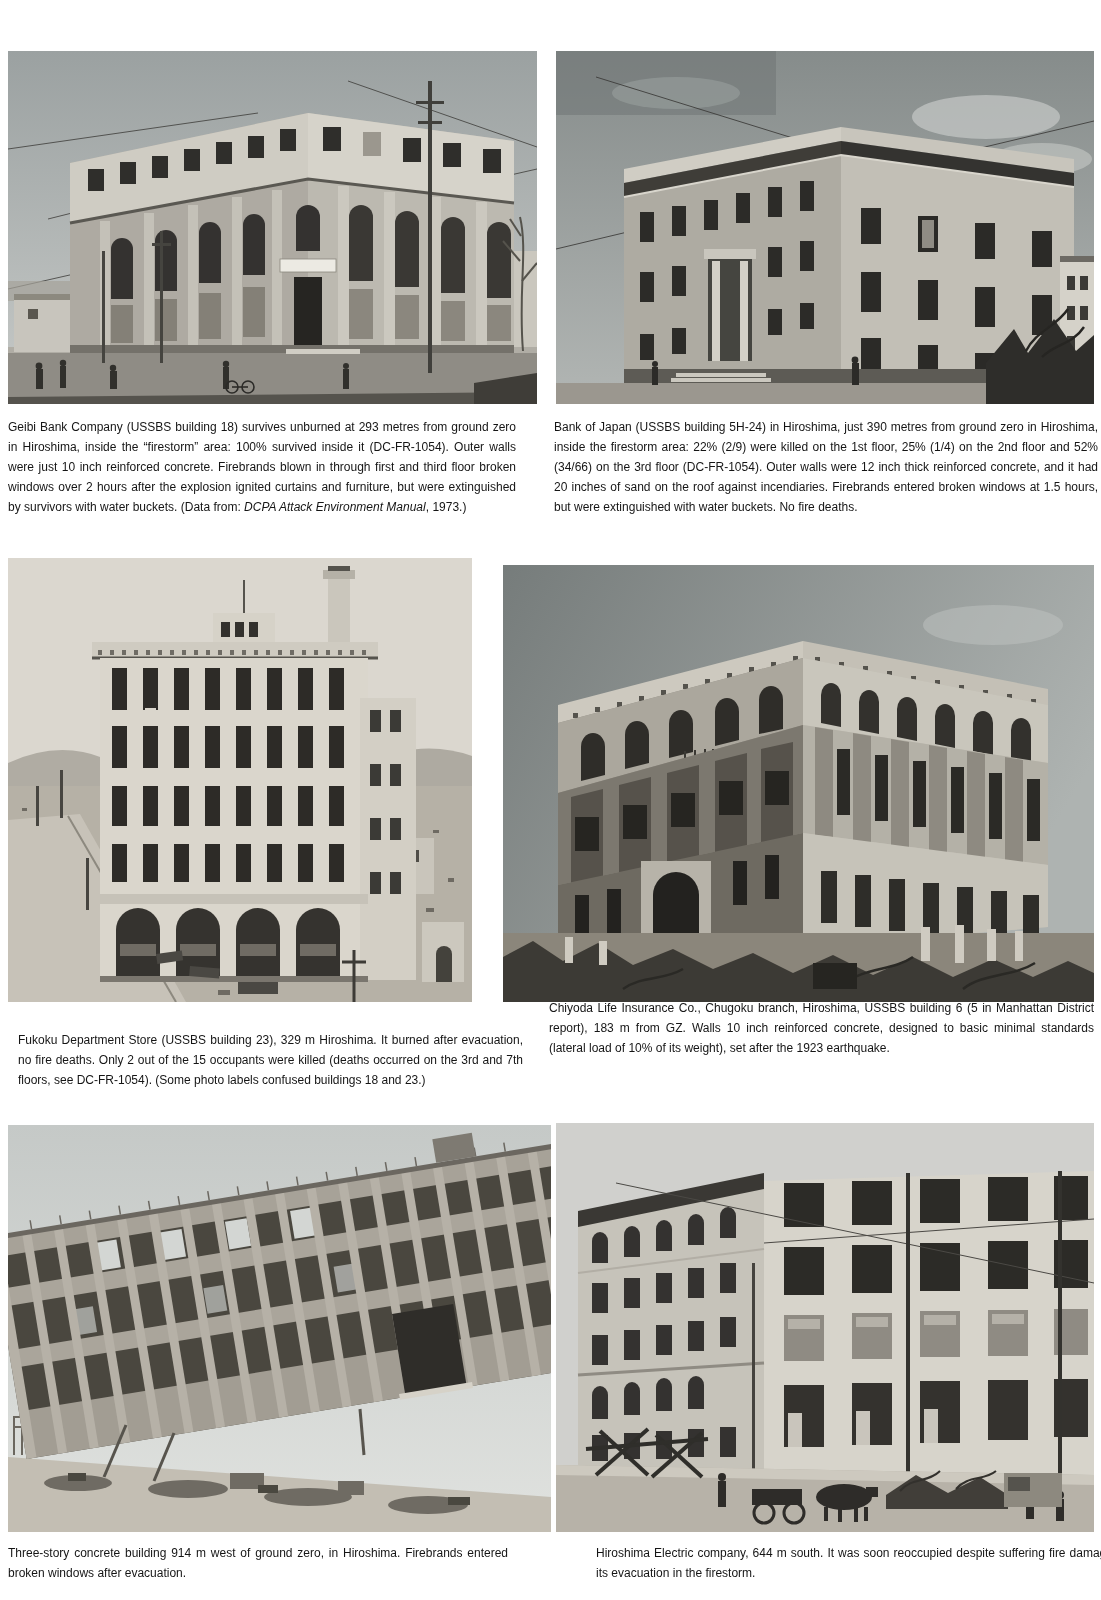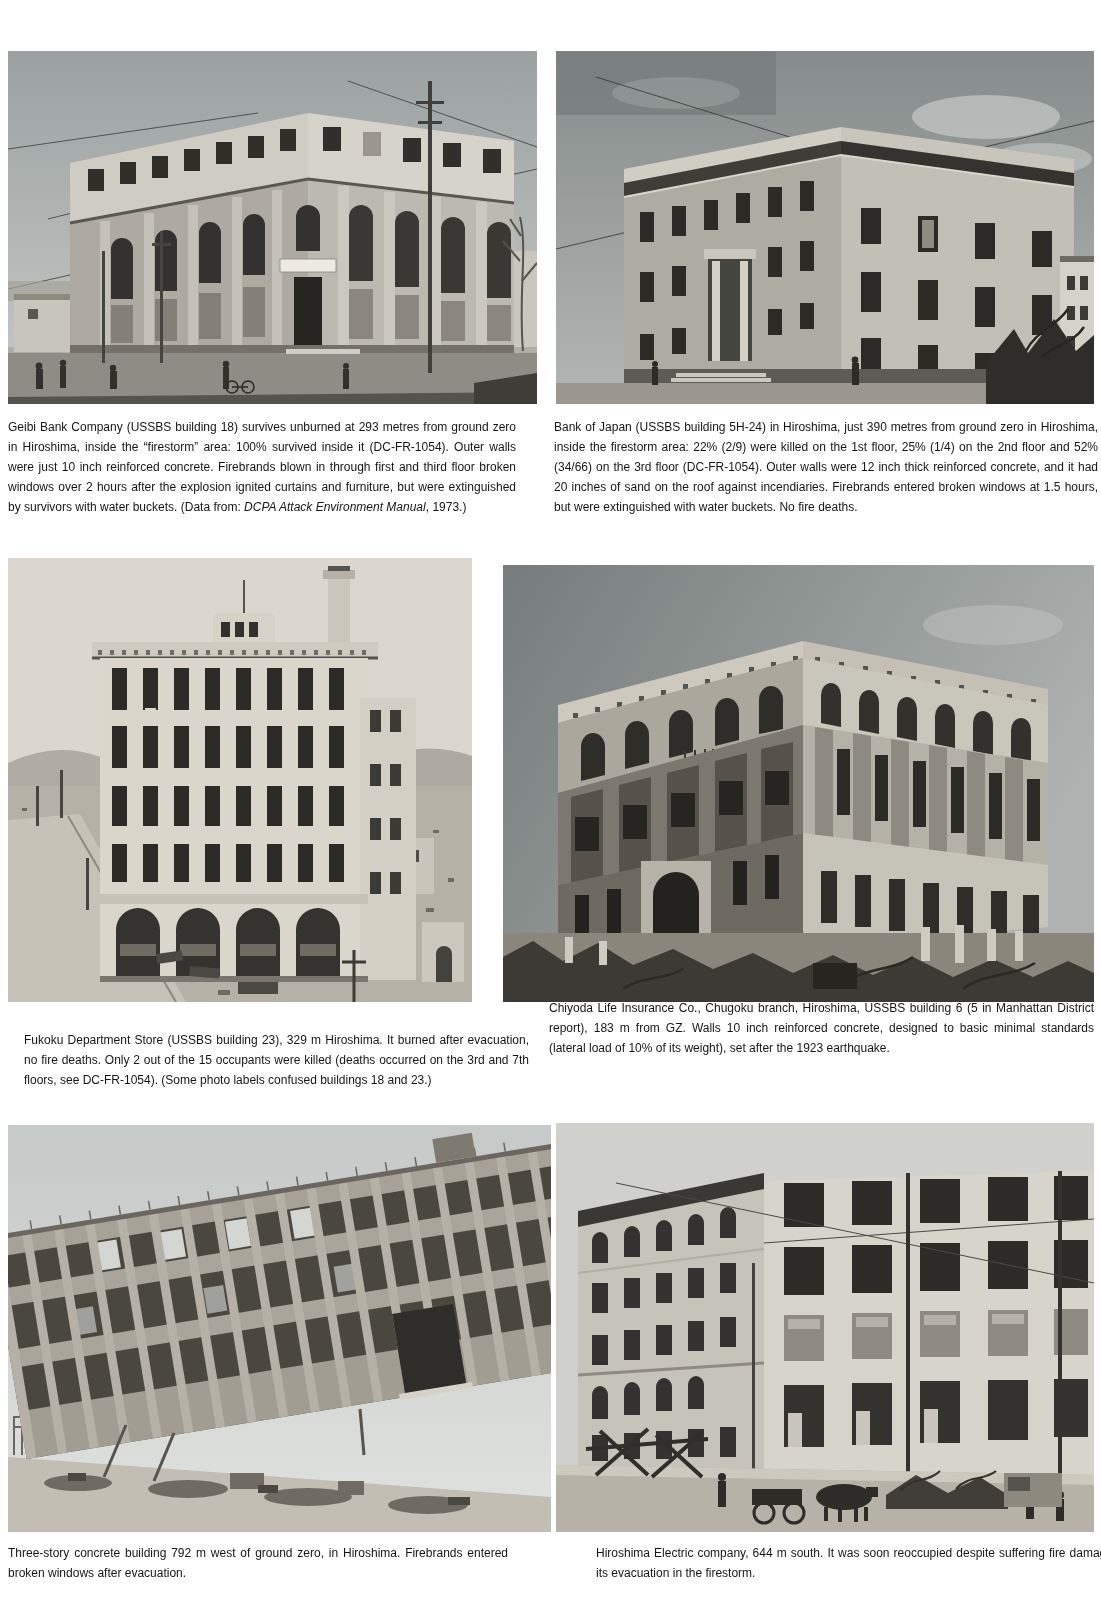--- a/index.html
+++ b/index.html
@@ -37,21 +37,21 @@
   
   #p1{left:8px;  top:51px;   width:529px; height:353px;}
   #p2{left:556px; top:51px;  width:538px; height:353px;}
   #p3{left:8px;  top:558px;  width:464px; height:444px;}
   #p4{left:503px; top:565px; width:591px; height:437px;}
   #p5{left:8px;  top:1125px; width:543px; height:407px;}
   #p6{left:556px; top:1123px; width:538px; height:409px;}
   
   #c1{left:8px;   top:417px;  width:508px;}
   #c2{left:554px; top:417px;  width:544px;}
-  #c3{left:24px;   top:1030px; width:505px;}
+  #c3{left:18px;   top:1030px; width:505px;}
   #c4{left:549px; top:998px; width:545px;}
   #c5{left:8px;   top:1543px; width:500px;}
   #c6{left:549px; top:1543px; width:545px;margin-left:47px;}
 </style>
 </head>
 <body>
 
 <div id="page">
 
 
@@ -791,17 +791,17 @@
   </figure>
 
   <figcaption id="c1" class="caption"><span>Geibi Bank Company (USSBS building 18) survives unburned at 293 metres from ground zero in Hiroshima, inside the “firestorm” area: 100% survived inside it (DC-FR-1054).  Outer walls were just 10 inch reinforced concrete.  Firebrands blown in through first and third floor broken windows over 2 hours after the explosion ignited curtains and furniture, but were extinguished by survivors with water buckets.  (Data from: </span><i>DCPA Attack Environment Manual</i><span>, 1973.)</span></figcaption>
 
   <figcaption id="c2" class="caption"><span>Bank of Japan (USSBS building 5H-24) in Hiroshima, just 390 metres from ground zero in Hiroshima, inside the firestorm area: 22% (2/9) were killed on the 1st floor, 25% (1/4) on the 2nd floor and 52% (34/66) on the 3rd floor (DC-FR-1054).  Outer walls were 12 inch thick reinforced concrete, and it had 20 inches of sand on the roof against incendiaries.  Firebrands entered broken windows at 1.5 hours, but were extinguished with water buckets.  No fire deaths.</span></figcaption>
 
   <figcaption id="c3" class="caption"><span>Fukoku Department Store (USSBS building 23),  329 m Hiroshima.  It burned after evacuation, no fire deaths.  Only 2 out of the 15 occupants were killed (deaths occurred on the 3rd and 7th floors, see DC-FR-1054).  (Some photo labels confused buildings 18 and 23.)</span></figcaption>
 
   <figcaption id="c4" class="caption"><span>Chiyoda Life Insurance Co., Chugoku branch, Hiroshima, USSBS building 6 (5 in Manhattan District report), 183 m from GZ.  Walls 10 inch reinforced concrete, designed to basic minimal standards (lateral load of 10% of its weight), set after the 1923 earthquake.</span></figcaption>
 
-  <figcaption id="c5" class="caption"><span>Three-story concrete building 792 m west of ground zero, in Hiroshima.  Firebrands entered broken windows after evacuation.</span></figcaption>
+  <figcaption id="c5" class="caption"><span>Three-story concrete building 914 m west of ground zero, in Hiroshima.  Firebrands entered broken windows after evacuation.</span></figcaption>
 
   <figcaption id="c6" class="caption"><span>Hiroshima Electric company, 644 m south.  It was soon reoccupied despite suffering fire damage after its evacuation in the firestorm.</span></figcaption>
 
 </div>
 
 </body></html>

